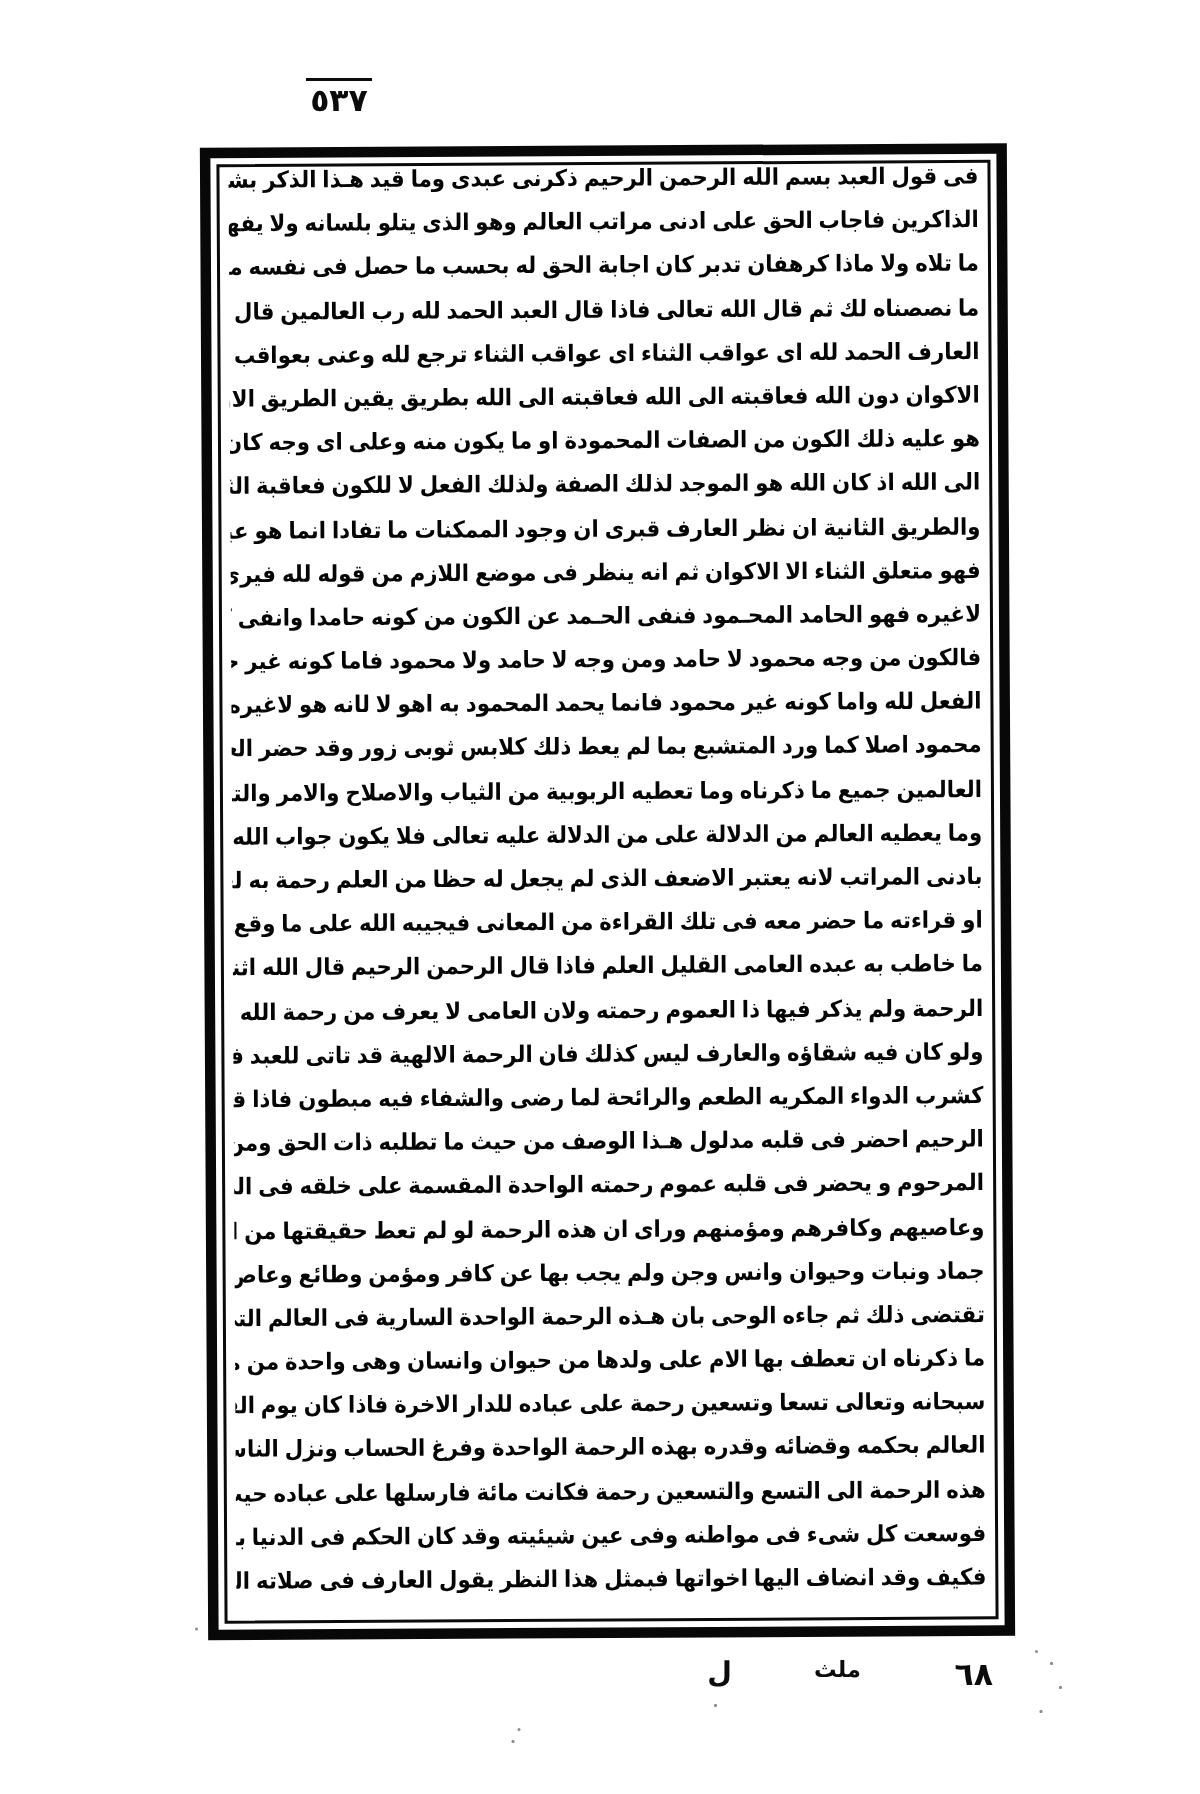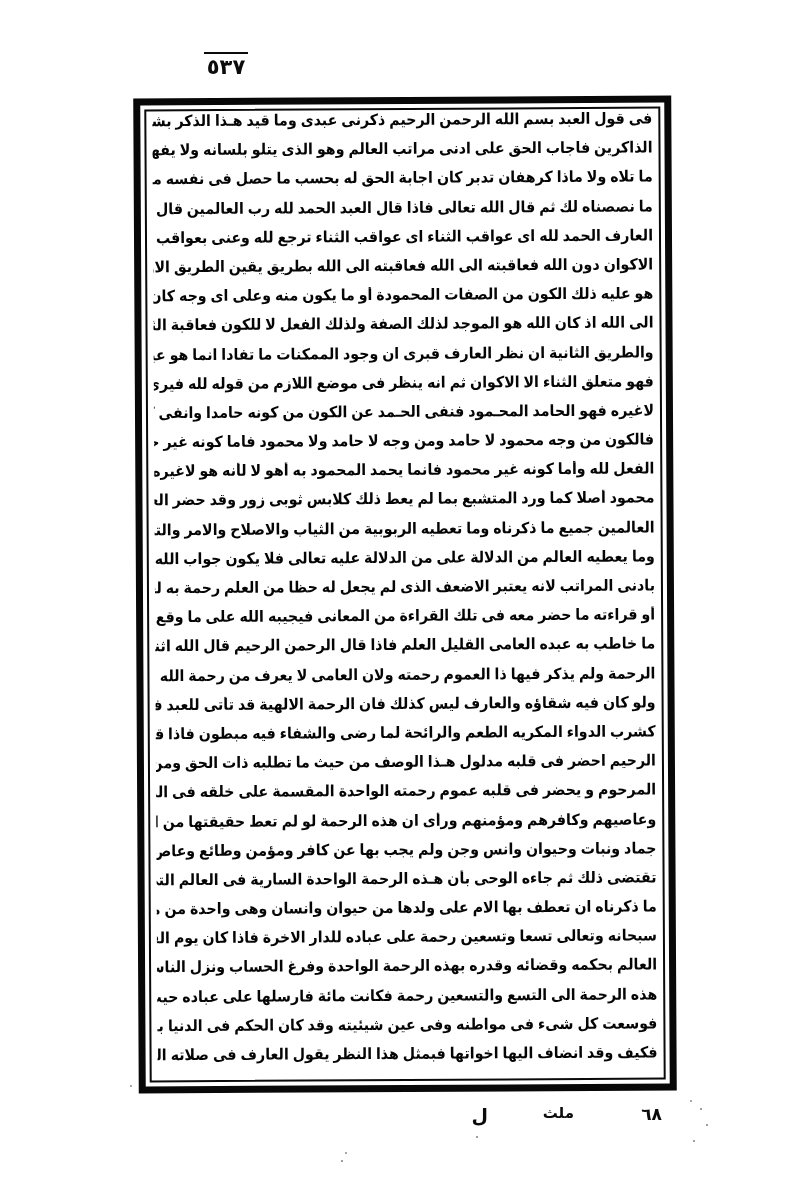--- a/index.html
+++ b/index.html
@@ -114,21 +114,21 @@
     position: absolute;
     top: 0;
     font-family: "DejaVu Sans", sans-serif;
     font-weight: 700;
     color: #0b0b0b;
     direction: rtl;
     white-space: nowrap;
   }
   #foot-signature   { right: 186px; font-size: 19px; }
   #foot-volume-mark { right: 100px; font-size: 15px; }
-  #foot-quire       { right: 12px;  font-size: 17px; }
+  #foot-quire       { right: 12px;  font-size: 21px; }
 
   
   .speck {
     position: absolute;
     background: #2b2b2b;
     border-radius: 50%;
     opacity: .55;
   }
 </style>
 </head>

